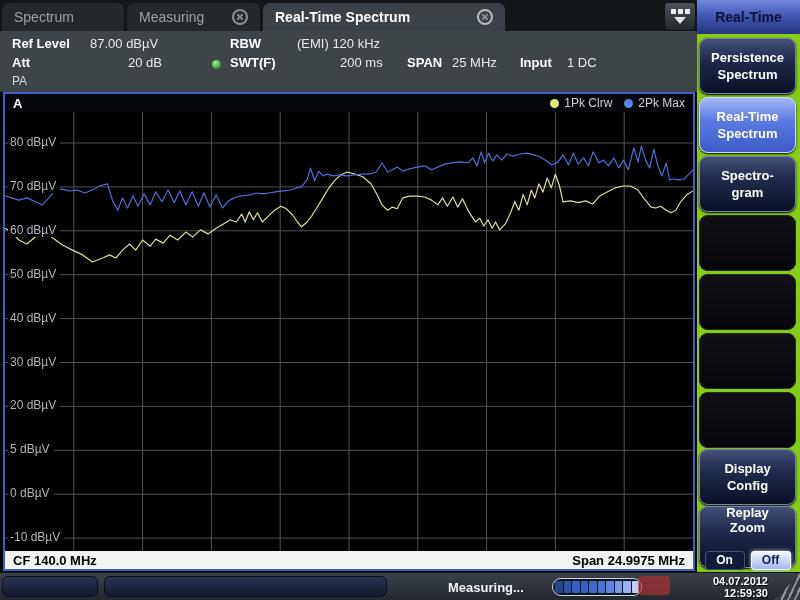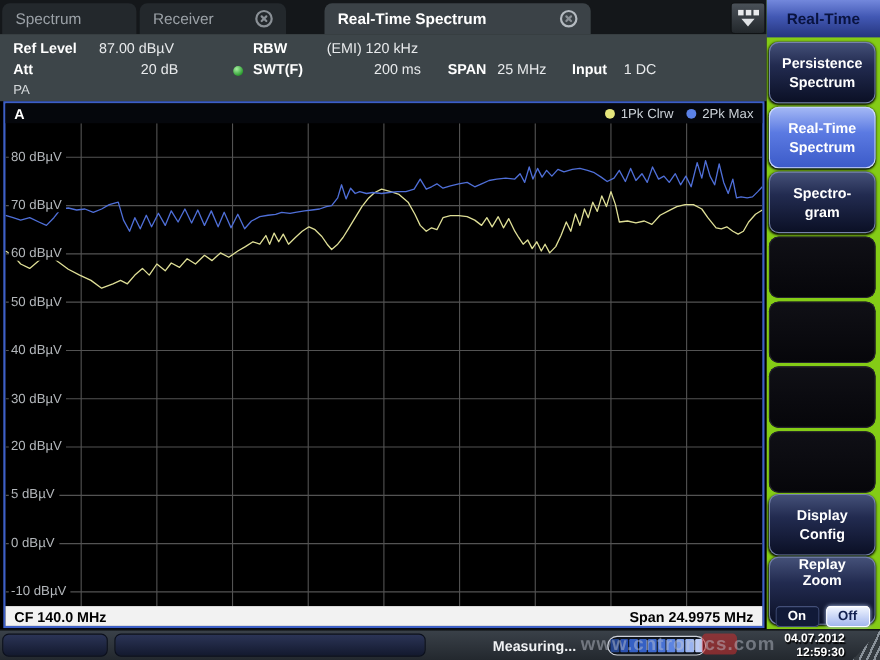--- a/index.html
+++ b/index.html
@@ -98,24 +98,24 @@
                background:rgba(205,45,45,0.55); border-radius:4px; filter:blur(0.5px); }
 </style>
 </head>
 <body>
 
 <div id="tabbar">
   <div class="tab inactive" style="left:2px; width:122px;">
     <span>Spectrum</span>
   </div>
   <div class="tab inactive" style="left:127px; width:133px; justify-content:space-between;">
-    <span>Receiver</span>
+    <span>Measuring</span>
     <span class="close-ic"></span>
   </div>
-  <div class="tab active" style="left:263px; width:242px; justify-content:space-between;margin-left:32px;">
+  <div class="tab active" style="left:263px; width:242px; justify-content:space-between;">
     <span>Real-Time Spectrum</span>
     <span class="close-ic" style="border-color:#b4bac0;"></span>
   </div>
   <div id="overview-btn">
     <span class="ov-squares">
         <i></i>
         <i></i>
         <i></i>
       </span>
     <span class="ov-tri"></span>
@@ -248,14 +248,13 @@
       <i style="background: rgb(188, 204, 246);"></i>
     </div>
   <div id="datetime">
     <div>04.07.2012</div>
     <div>12:59:30</div>
   </div>
   <div id="corner"></div>
 </div>
 <div id="watermark">
   <span class="wm-logo"></span>
-  <span class="wm-text">www.cntronics.com</span>
 </div>
 
 </body></html>

